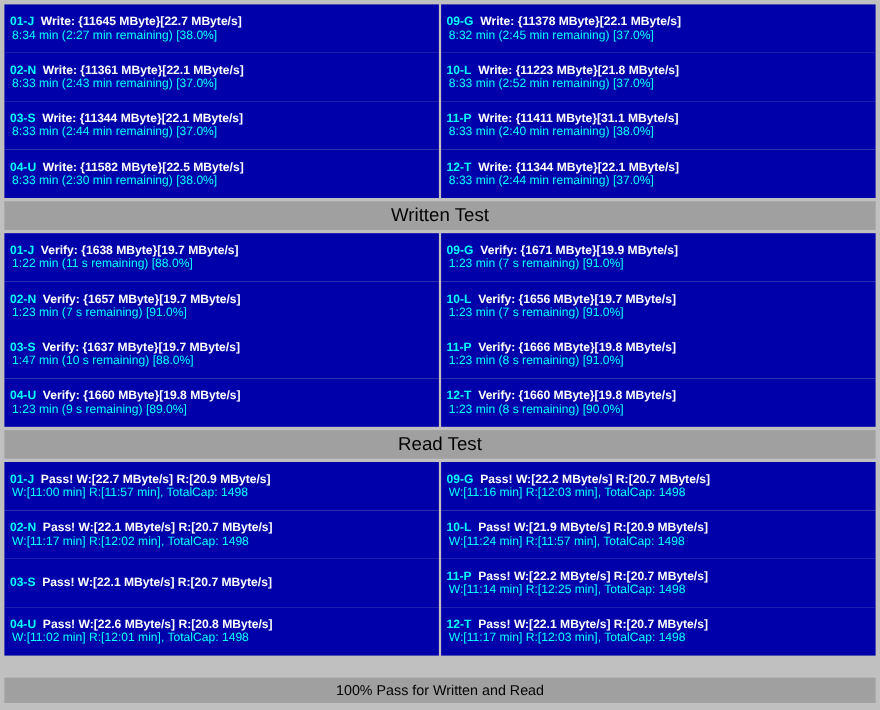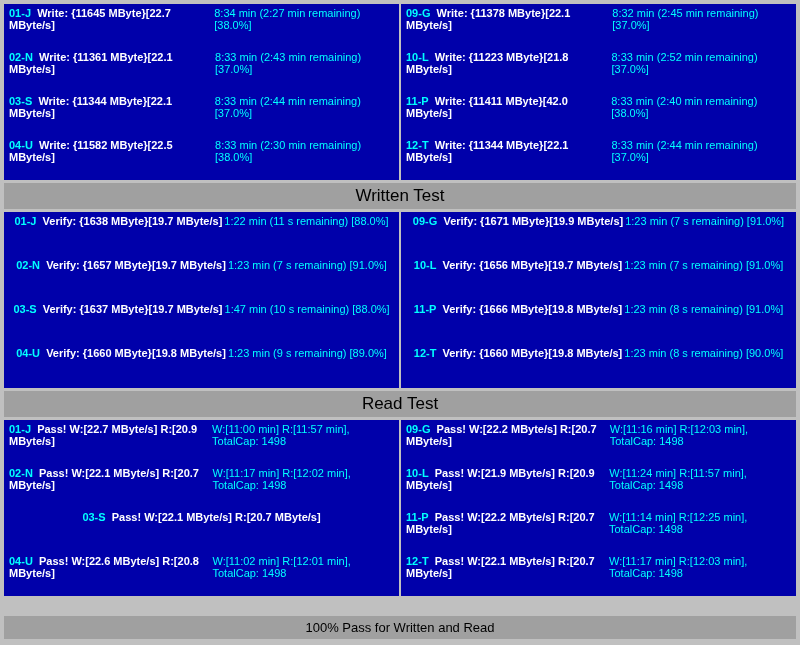--- a/index.html
+++ b/index.html
@@ -38,20 +38,21 @@
       display: grid;
       grid-template-columns: 1fr 1fr;
       gap: 2px;
     }
     .left-cell, .right-cell {
       background: #0000aa;
       color: white;
       padding: 3px 5px;
       min-height: 44px;
       display: flex;
+      flex-direction: column;
       justify-content: center;
     }
     .line1 {
       font-weight: bold;
       font-size: 11px;
       color: #ffffff;
     }
     .line2 {
       font-size: 11px;
       color: #00ffff;
@@ -87,21 +88,21 @@
         <div class="line1"><span class="dev">10-L</span>&nbsp;&nbsp;<span>Write: {11223 MByte}[21.8 MByte/s]</span></div>
         <div class="line2">8:33 min (2:52 min remaining)  [37.0%]</div>
       </div>
     </div>
     <div class="row-pair">
       <div class="left-cell">
         <div class="line1"><span class="dev">03-S</span>&nbsp;&nbsp;<span>Write: {11344 MByte}[22.1 MByte/s]</span></div>
         <div class="line2">8:33 min (2:44 min remaining)  [37.0%]</div>
       </div>
       <div class="right-cell">
-        <div class="line1"><span class="dev">11-P</span>&nbsp;&nbsp;<span>Write: {11411 MByte}[42.0 MByte/s]</span></div>
+        <div class="line1"><span class="dev">11-P</span>&nbsp;&nbsp;<span>Write: {11411 MByte}[31.1 MByte/s]</span></div>
         <div class="line2">8:33 min (2:40 min remaining)  [38.0%]</div>
       </div>
     </div>
     <div class="row-pair">
       <div class="left-cell">
         <div class="line1"><span class="dev">04-U</span>&nbsp;&nbsp;<span>Write: {11582 MByte}[22.5 MByte/s]</span></div>
         <div class="line2">8:33 min (2:30 min remaining)  [38.0%]</div>
       </div>
       <div class="right-cell">
         <div class="line1"><span class="dev">12-T</span>&nbsp;&nbsp;<span>Write: {11344 MByte}[22.1 MByte/s]</span></div>

